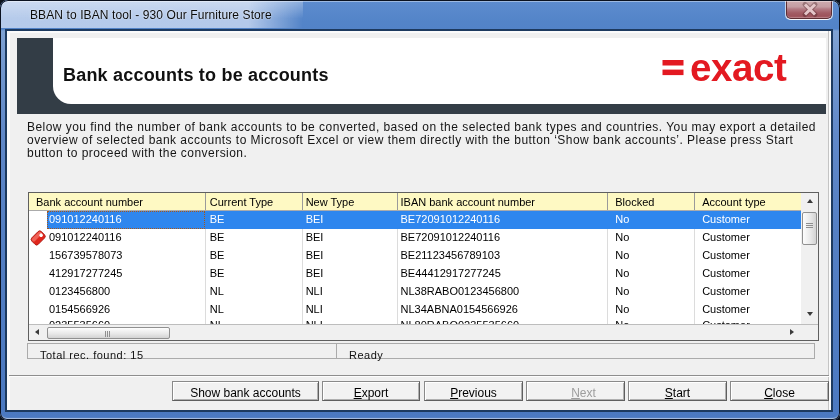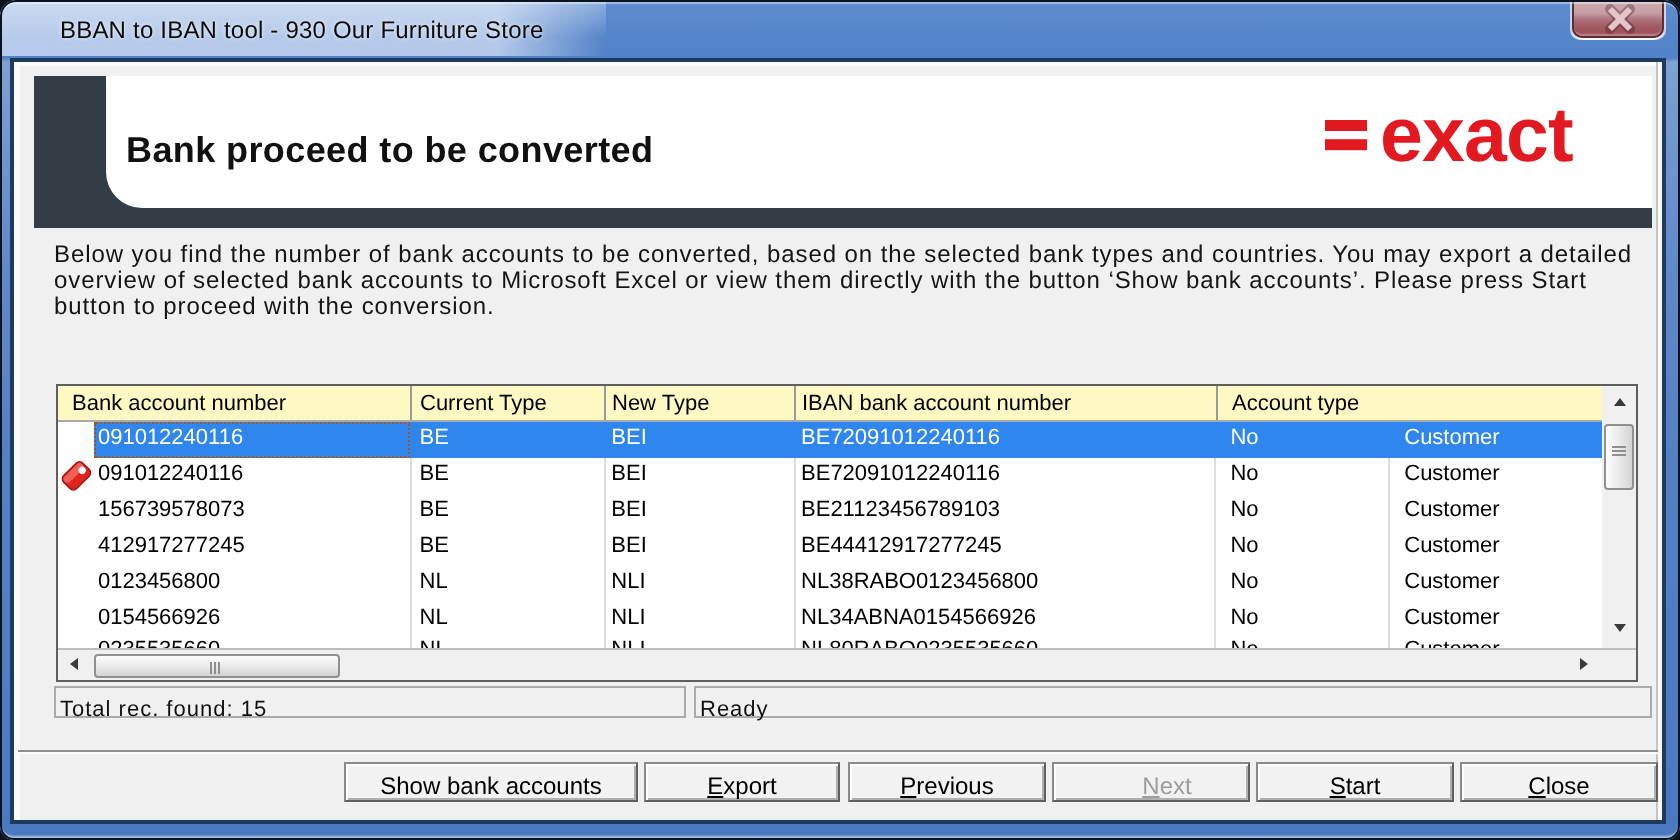--- a/index.html
+++ b/index.html
@@ -39,21 +39,21 @@
 .row7 div { line-height:12px !important; }
 .c1 { width:159px; padding-left:2px !important; } .c2 { width:97px; } .c3 { width:95px; padding-left:3px !important; } .c4 { width:211px; padding-left:3px !important; } .c5 { width:87px; padding-left:7px !important; } .c6 { width:106px; padding-left:7px !important; border-right:none !important; }
 .sel { position:absolute; left:18px; top:0; width:754px; height:18px; background:#2e86ee; }
 .selb { position:absolute; left:18px; top:0; width:158px; height:18px; border:1px dotted #a85618; z-index:5; }
 .rowsel { background:transparent; color:#fff; }
 .rowsel div { border-right:1px solid rgba(255,255,255,0.0); }
 
 .sb { background:#f0f0f0; position:absolute; }
 .sbthumb { position:absolute; border:1px solid #909090; border-radius:2px; }
 
-.status { position:absolute; top:343px; height:16px; border:1px solid #ababab; font-size:11px; letter-spacing:0.5px; color:#111; line-height:22px; padding-left:2px; background:#f0f0f0; }
+.status { position:absolute; top:343px; height:16px; border:1px solid #ababab; font-size:11px; letter-spacing:0.5px; color:#111; line-height:22px; padding-left:12px; background:#f0f0f0; }
 
 #divider { position:absolute; left:9px; top:375px; width:820px; height:2px; background:#8e8e8e; border-bottom:1px solid #fdfdfd; }
 
 .btn { position:absolute; top:381px; height:20px; background:#f2f2f2; border:1px solid #8a8a8a; border-right-color:#5f5f5f; border-bottom-color:#5f5f5f; box-shadow:inset 1px 1px 0 #ffffff, inset -1px -1px 0 #b0b0b0; font-size:12px; color:#000; text-align:center; line-height:23px; }
 .btn.dis { color:#9d9d9d; }
 u { text-decoration:underline; }
 </style>
 </head>
 <body>
 <div id="win">
@@ -81,35 +81,36 @@
   <div id="ring"></div>
   <div id="navy"></div>
   <div id="client"></div>
   <div style="position:absolute; left:7px; top:31px; width:3px; height:379px; background:#fbfbfb;"></div>
   <div style="position:absolute; left:7px; top:31px; width:824px; height:2px; background:#fbfbfb;"></div>
   <div style="position:absolute; left:828px; top:31px; width:3px; height:379px; background:#fbfbfb; border-left:1px solid #c4c4c4;"></div>
 
   <div id="panel">
       <div id="banner"></div>
     </div>
-  <div id="h1">Bank proceed to be converted</div>
+  <div id="h1">Bank accounts to be accounts</div>
   <svg id="logo" width="135" height="46" viewBox="0 0 135 46" style="position:absolute; left:660px; top:40px;">
     <rect x="2.5" y="20" width="21" height="5.5" fill="#e31921"></rect>
     <rect x="2.5" y="29.6" width="21" height="5.5" fill="#e31921"></rect>
     <text x="30" y="40.5" font-family="Liberation Sans, sans-serif" font-weight="bold" font-size="38.5" fill="#e31921" style="-webkit-text-stroke:1.6px #e31921; letter-spacing:-0.4px;">exact</text>
   </svg>
 
   <div id="desc">Below you find the number of bank accounts to be converted, based on the selected bank types and countries. You may export a detailed<br>overview of selected bank accounts to Microsoft Excel or view them directly with the button ‘Show bank accounts’. Please press Start<br>button to proceed with the conversion.</div>
 
   <div id="grid">
     <div class="hdr">
       <div class="hc1">Bank account number</div>
         <div class="hc2">Current Type</div>
         <div class="hc3">New Type</div>
         <div class="hc4">IBAN bank account number</div>
+        <div class="hc5">Blocked</div>
         <div class="hc6">Account type</div>
     </div>
 
     <div style="position:absolute; left:0; top:18px; width:772px; height:18px; background:#fff;">
       <div class="sel"></div>
         <div class="selb"></div>
       <div class="row rowsel" style="top:0;">
         <div class="gut"></div>
           <div class="c1">091012240116</div>
           <div class="c2">BE</div>
@@ -192,21 +193,21 @@
       <div style="position:absolute; left:6px; top:3.5px; width:0; height:0; border-top:3.5px solid transparent; border-bottom:3.5px solid transparent; border-right:4.5px solid #3a3a3a;"></div>
       <div class="sbthumb" style="left:18px; top:2px; width:123px; height:12px; background:linear-gradient(180deg,#fdfdfd,#e9e9e9 55%,#d3d3d3);">
         <div style="margin:3px 0 0 59px; width:1px; height:6px; background:#8f8f8f; box-shadow:-2px 0 0 #8f8f8f, 2px 0 0 #8f8f8f;"></div>
       </div>
       <div style="position:absolute; left:761px; top:3.5px; width:0; height:0; border-top:3.5px solid transparent; border-bottom:3.5px solid transparent; border-left:4.5px solid #3a3a3a;"></div>
     </div>
     <div class="sb" style="left:772px; top:131px; width:17px; height:16px; border-top:1px solid #bdbdbd;"></div>
   </div>
 
   <div class="status" style="left:27px; width:316px;">Total rec. found: 15</div>
-  <div class="status" style="left:347px; width:479px;">Ready</div>
+  <div class="status" style="left:336px; width:479px;">Ready</div>
 
   <div id="divider"></div>
 
   <div class="btn" style="left:172px; width:147px;">Show bank accounts</div>
   <div class="btn" style="left:322px; width:98px;"><u>E</u>xport</div>
   <div class="btn" style="left:424px; width:99px;"><u>P</u>revious</div>
   <div class="btn dis" style="left:526px; width:99px;padding-left:16px;"><u>N</u>ext</div>
   <div class="btn" style="left:730px; width:99px;"><u>C</u>lose</div>
   <div class="btn" style="left:628px; width:99px;"><u>S</u>tart</div>
 </div>

